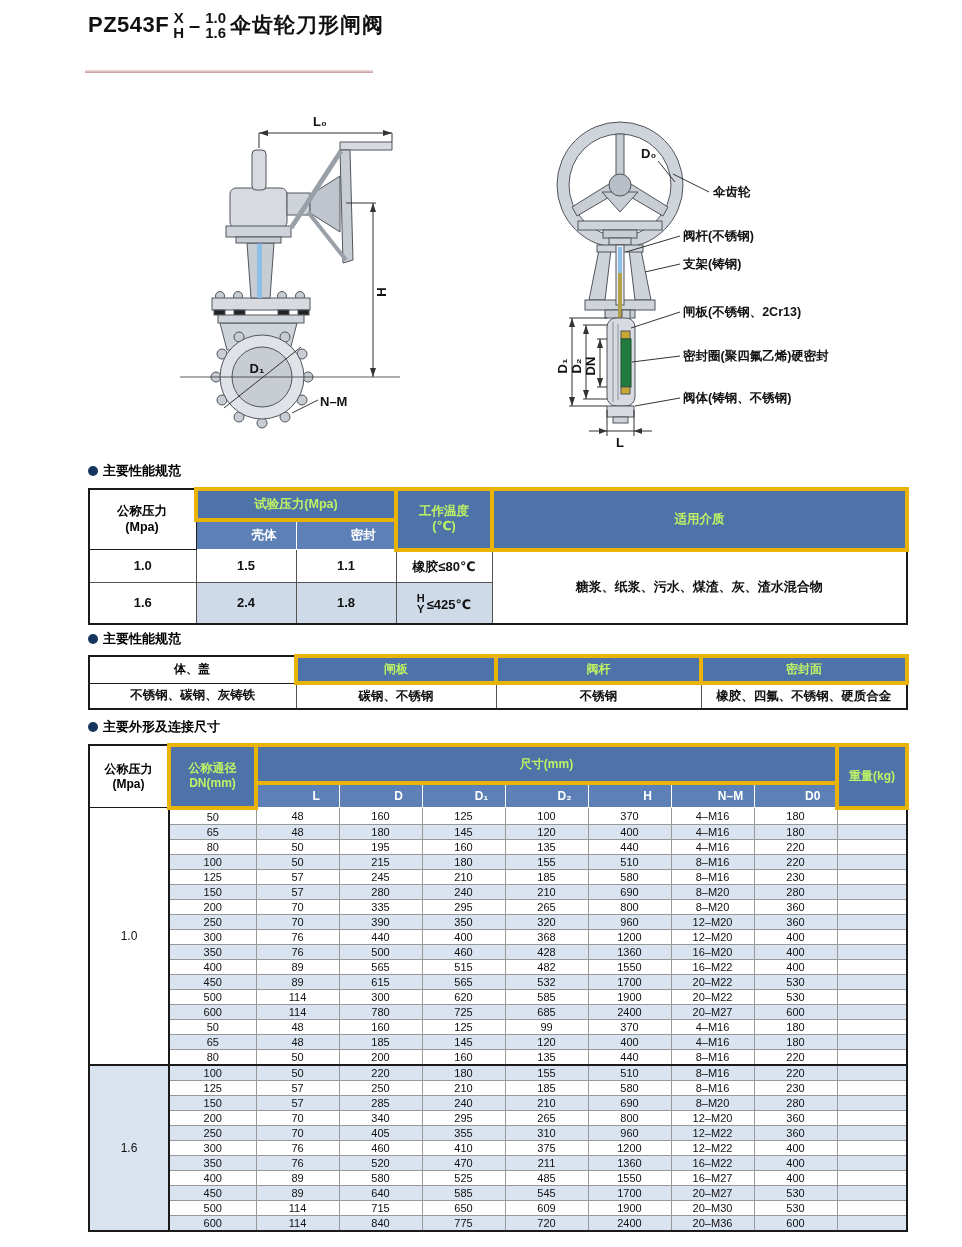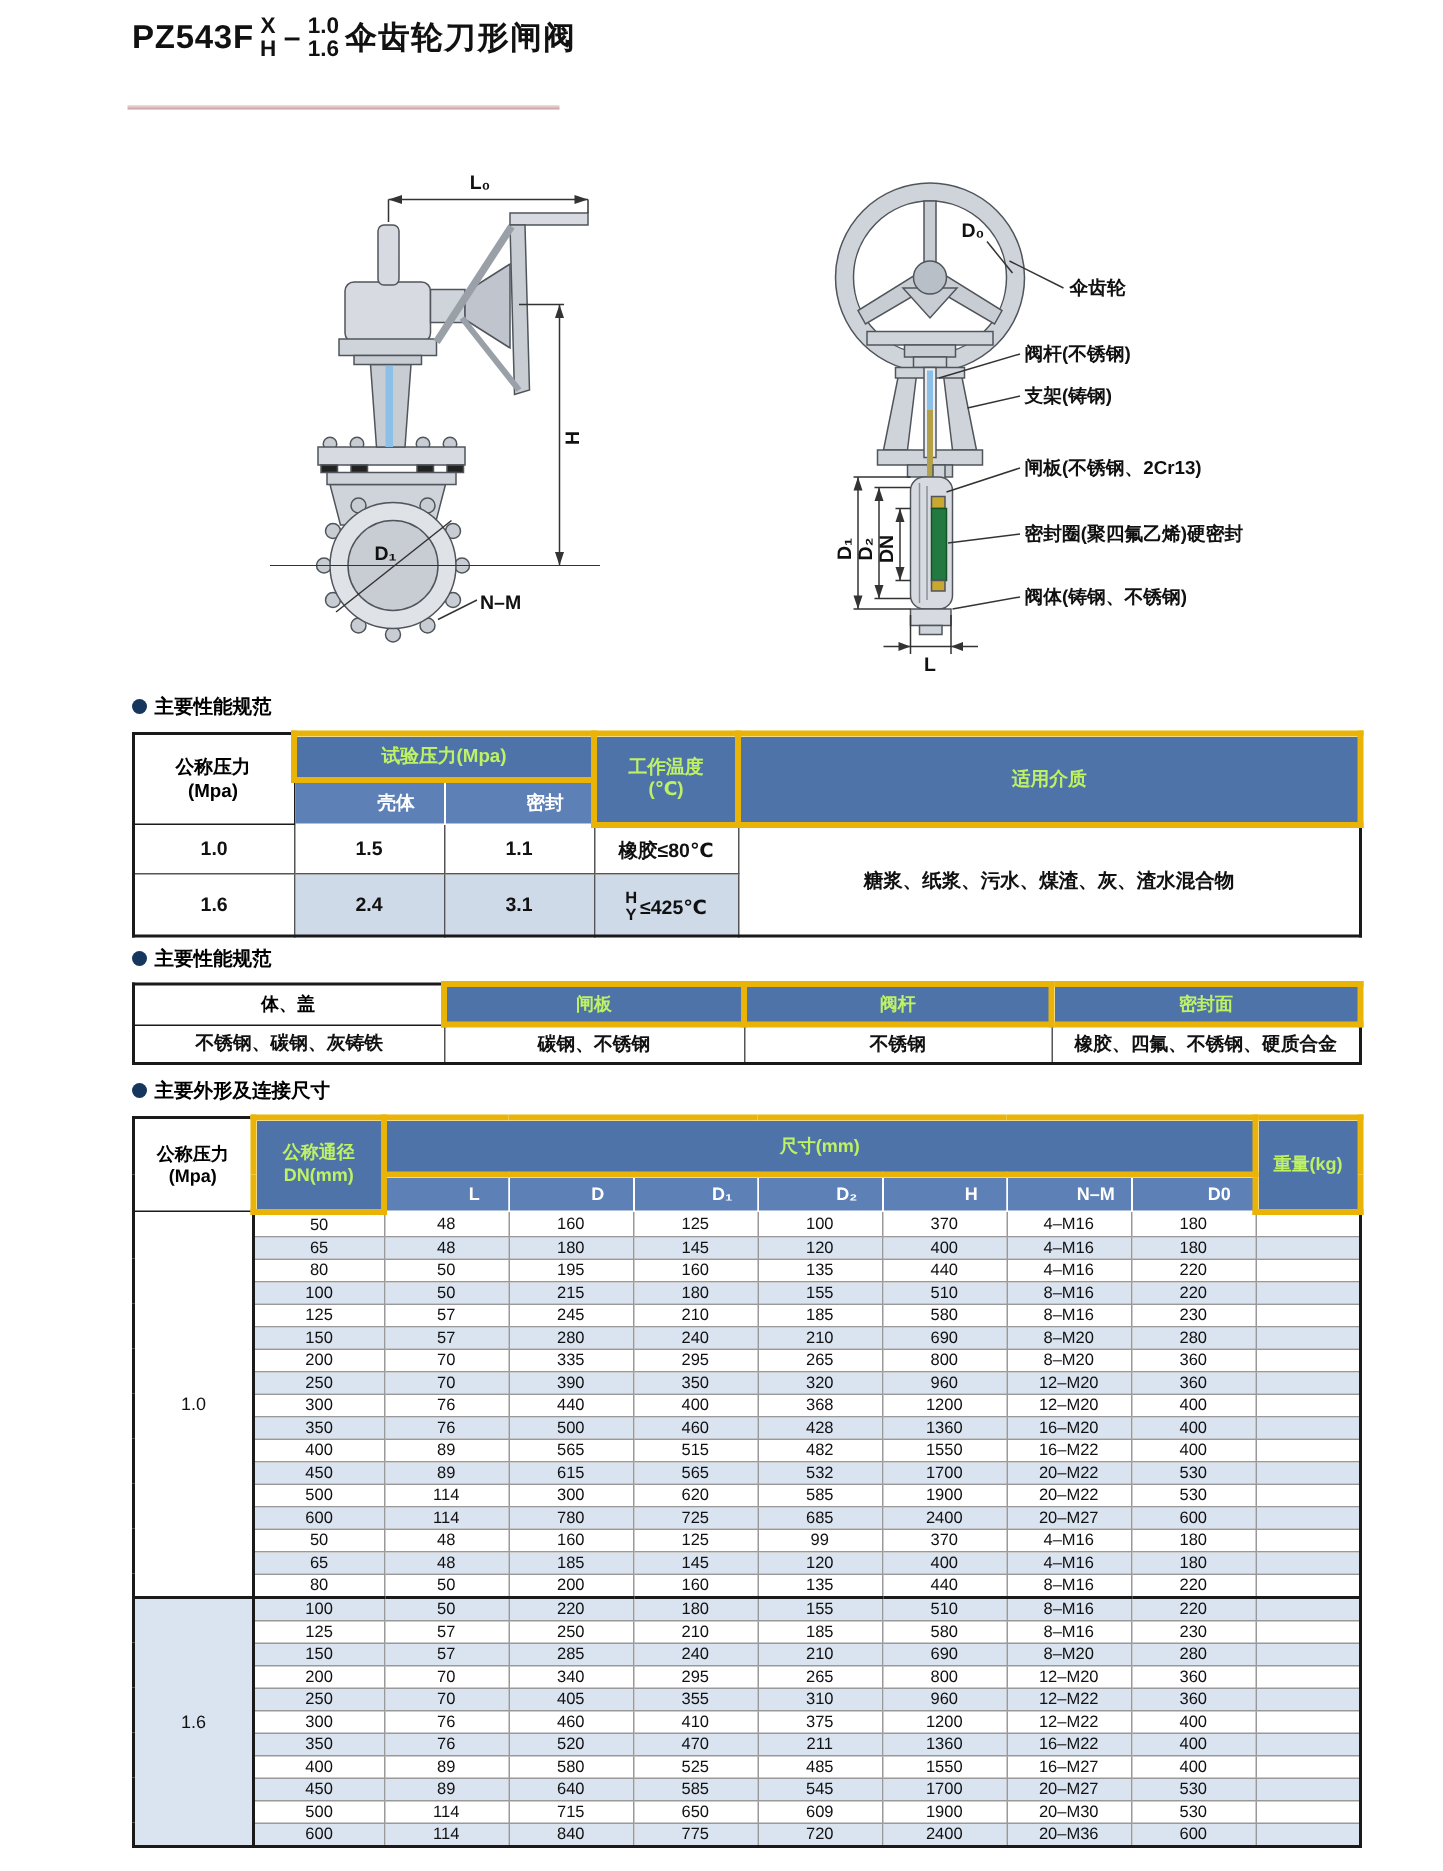--- a/index.html
+++ b/index.html
@@ -266,21 +266,21 @@
       <tr class="r1">
         <td>1.0</td>
         <td>1.5</td>
         <td>1.1</td>
         <td>橡胶≤80℃</td>
         <td rowspan="2">糖浆、纸浆、污水、煤渣、灰、渣水混合物</td>
       </tr>
       <tr class="r2">
         <td>1.6</td>
         <td class="cell-shade">2.4</td>
-        <td class="cell-shade">3.1</td>
+        <td class="cell-shade">1.8</td>
         <td class="cell-shade">
           <span class="temp-stack">
             <span class="stk">
               <span>H</span>
               <span>Y</span>
             </span>
             <span>≤425℃</span>
           </span>
         </td>
       </tr>

